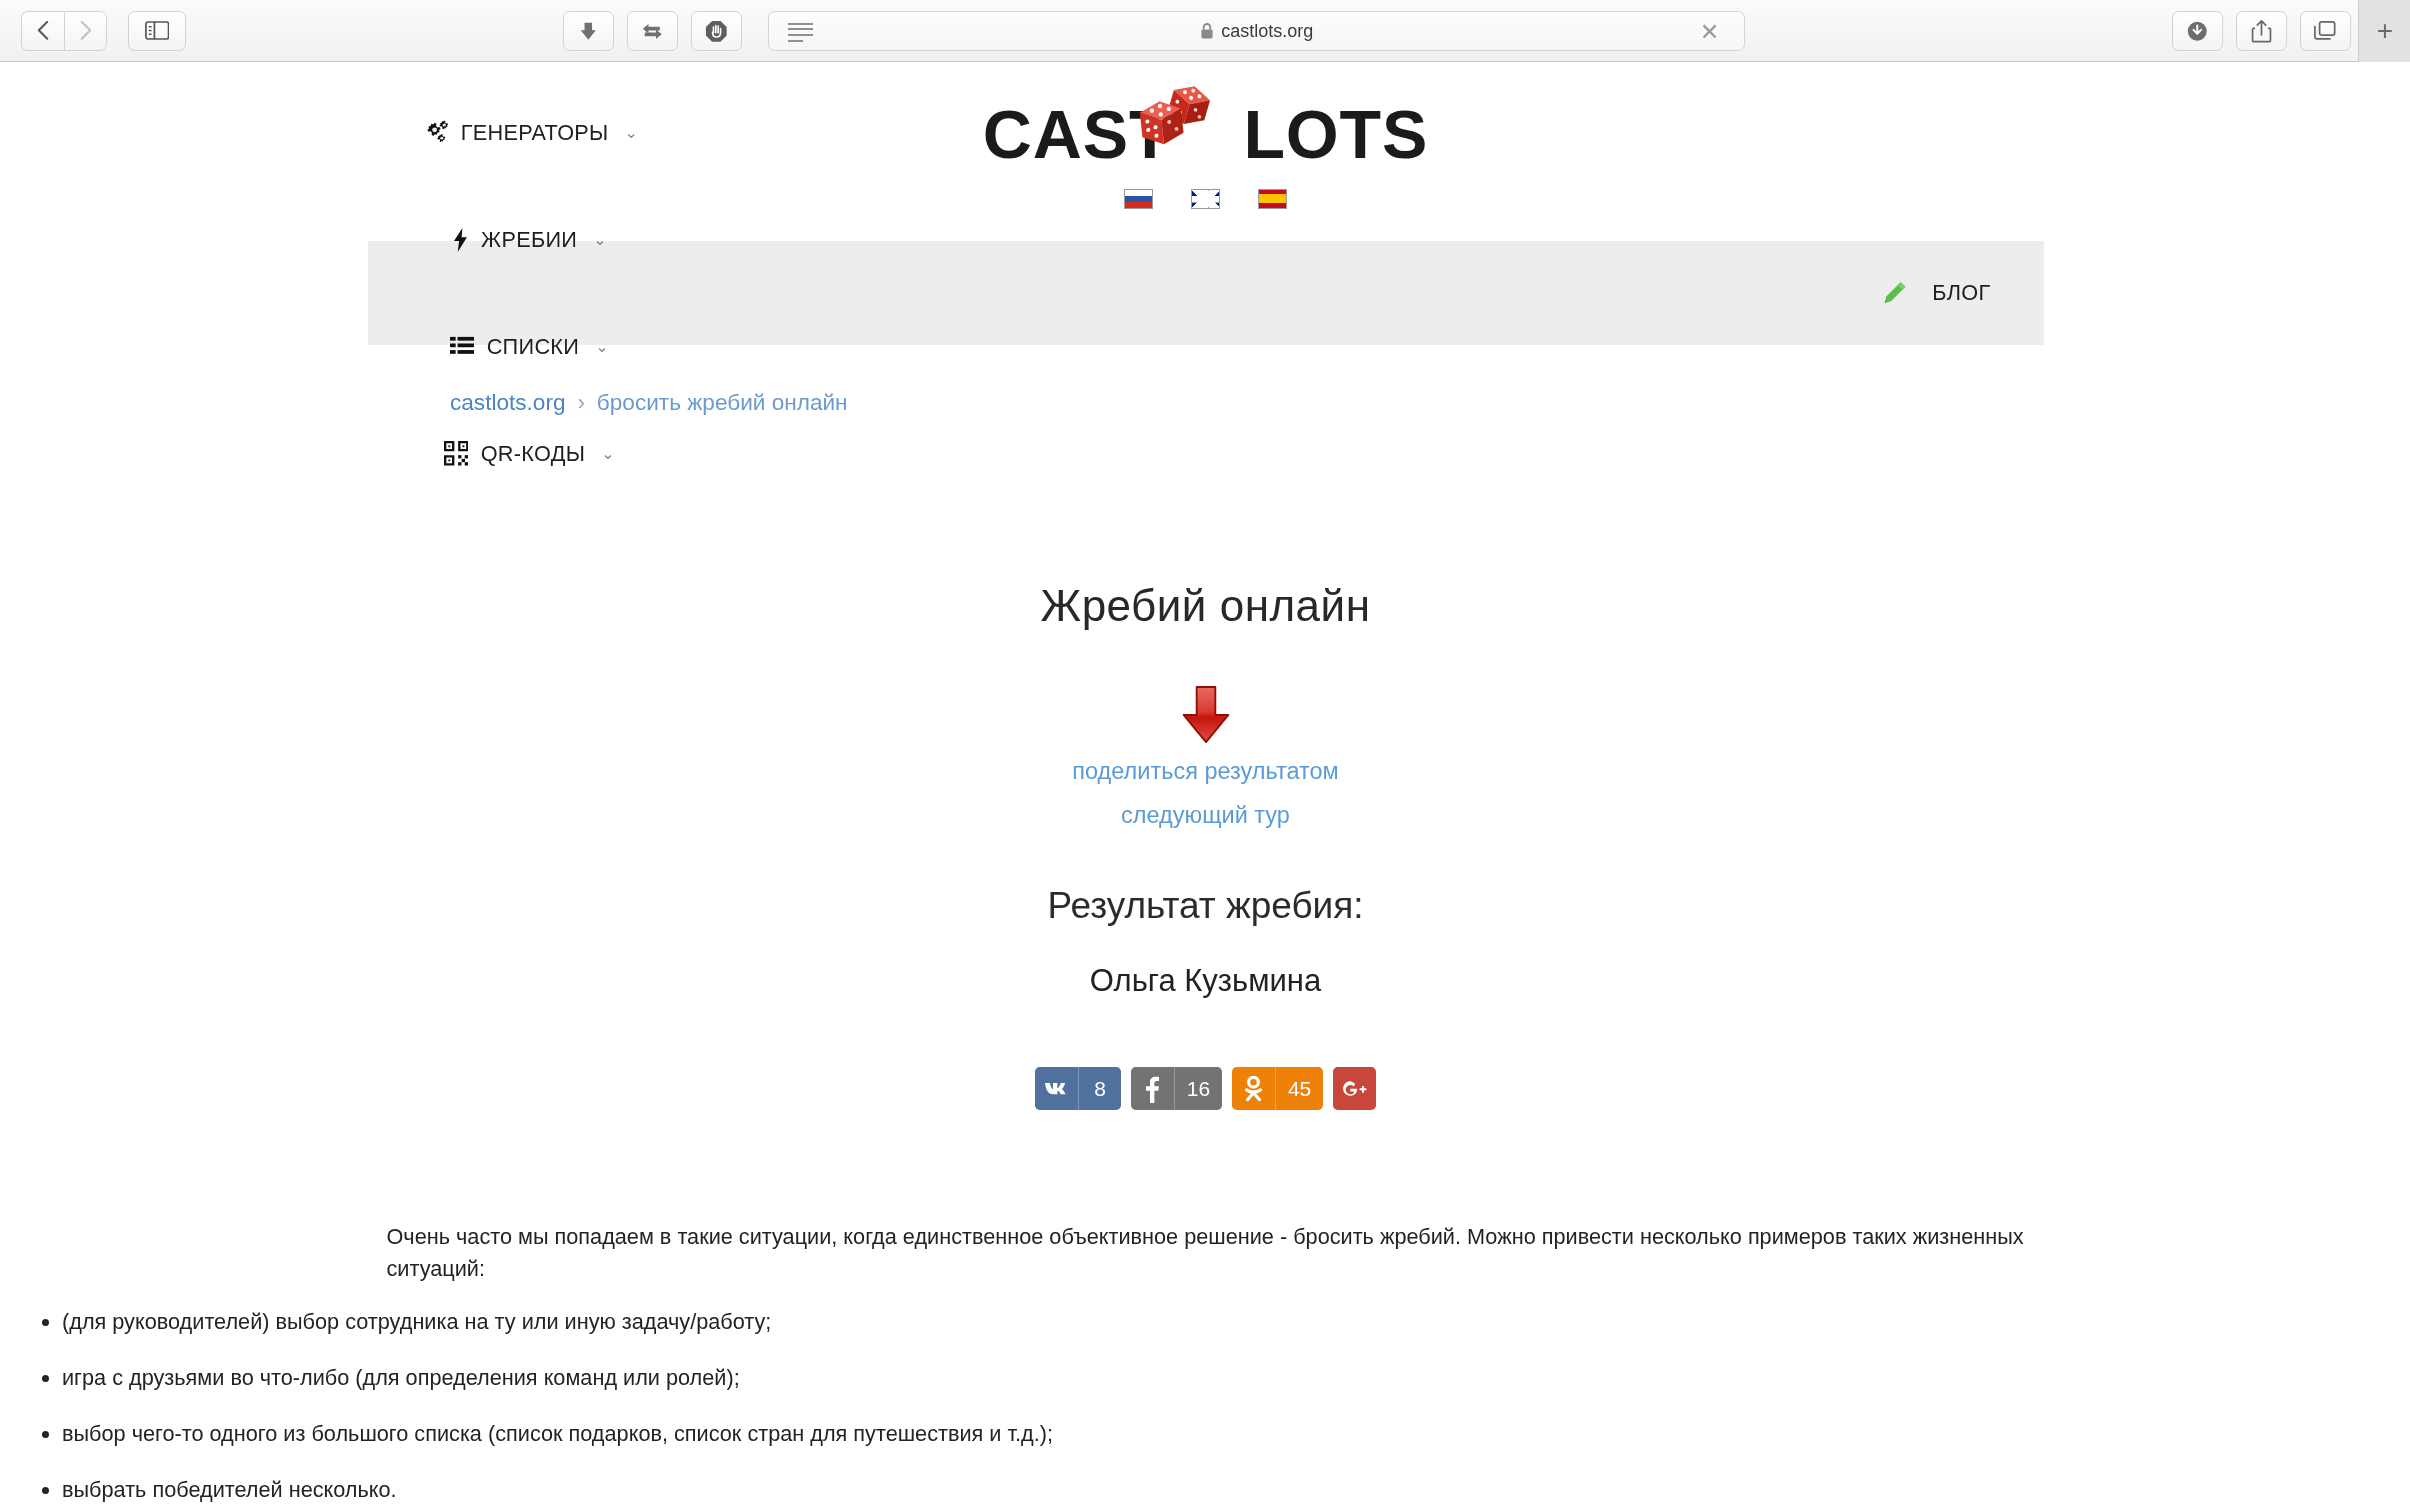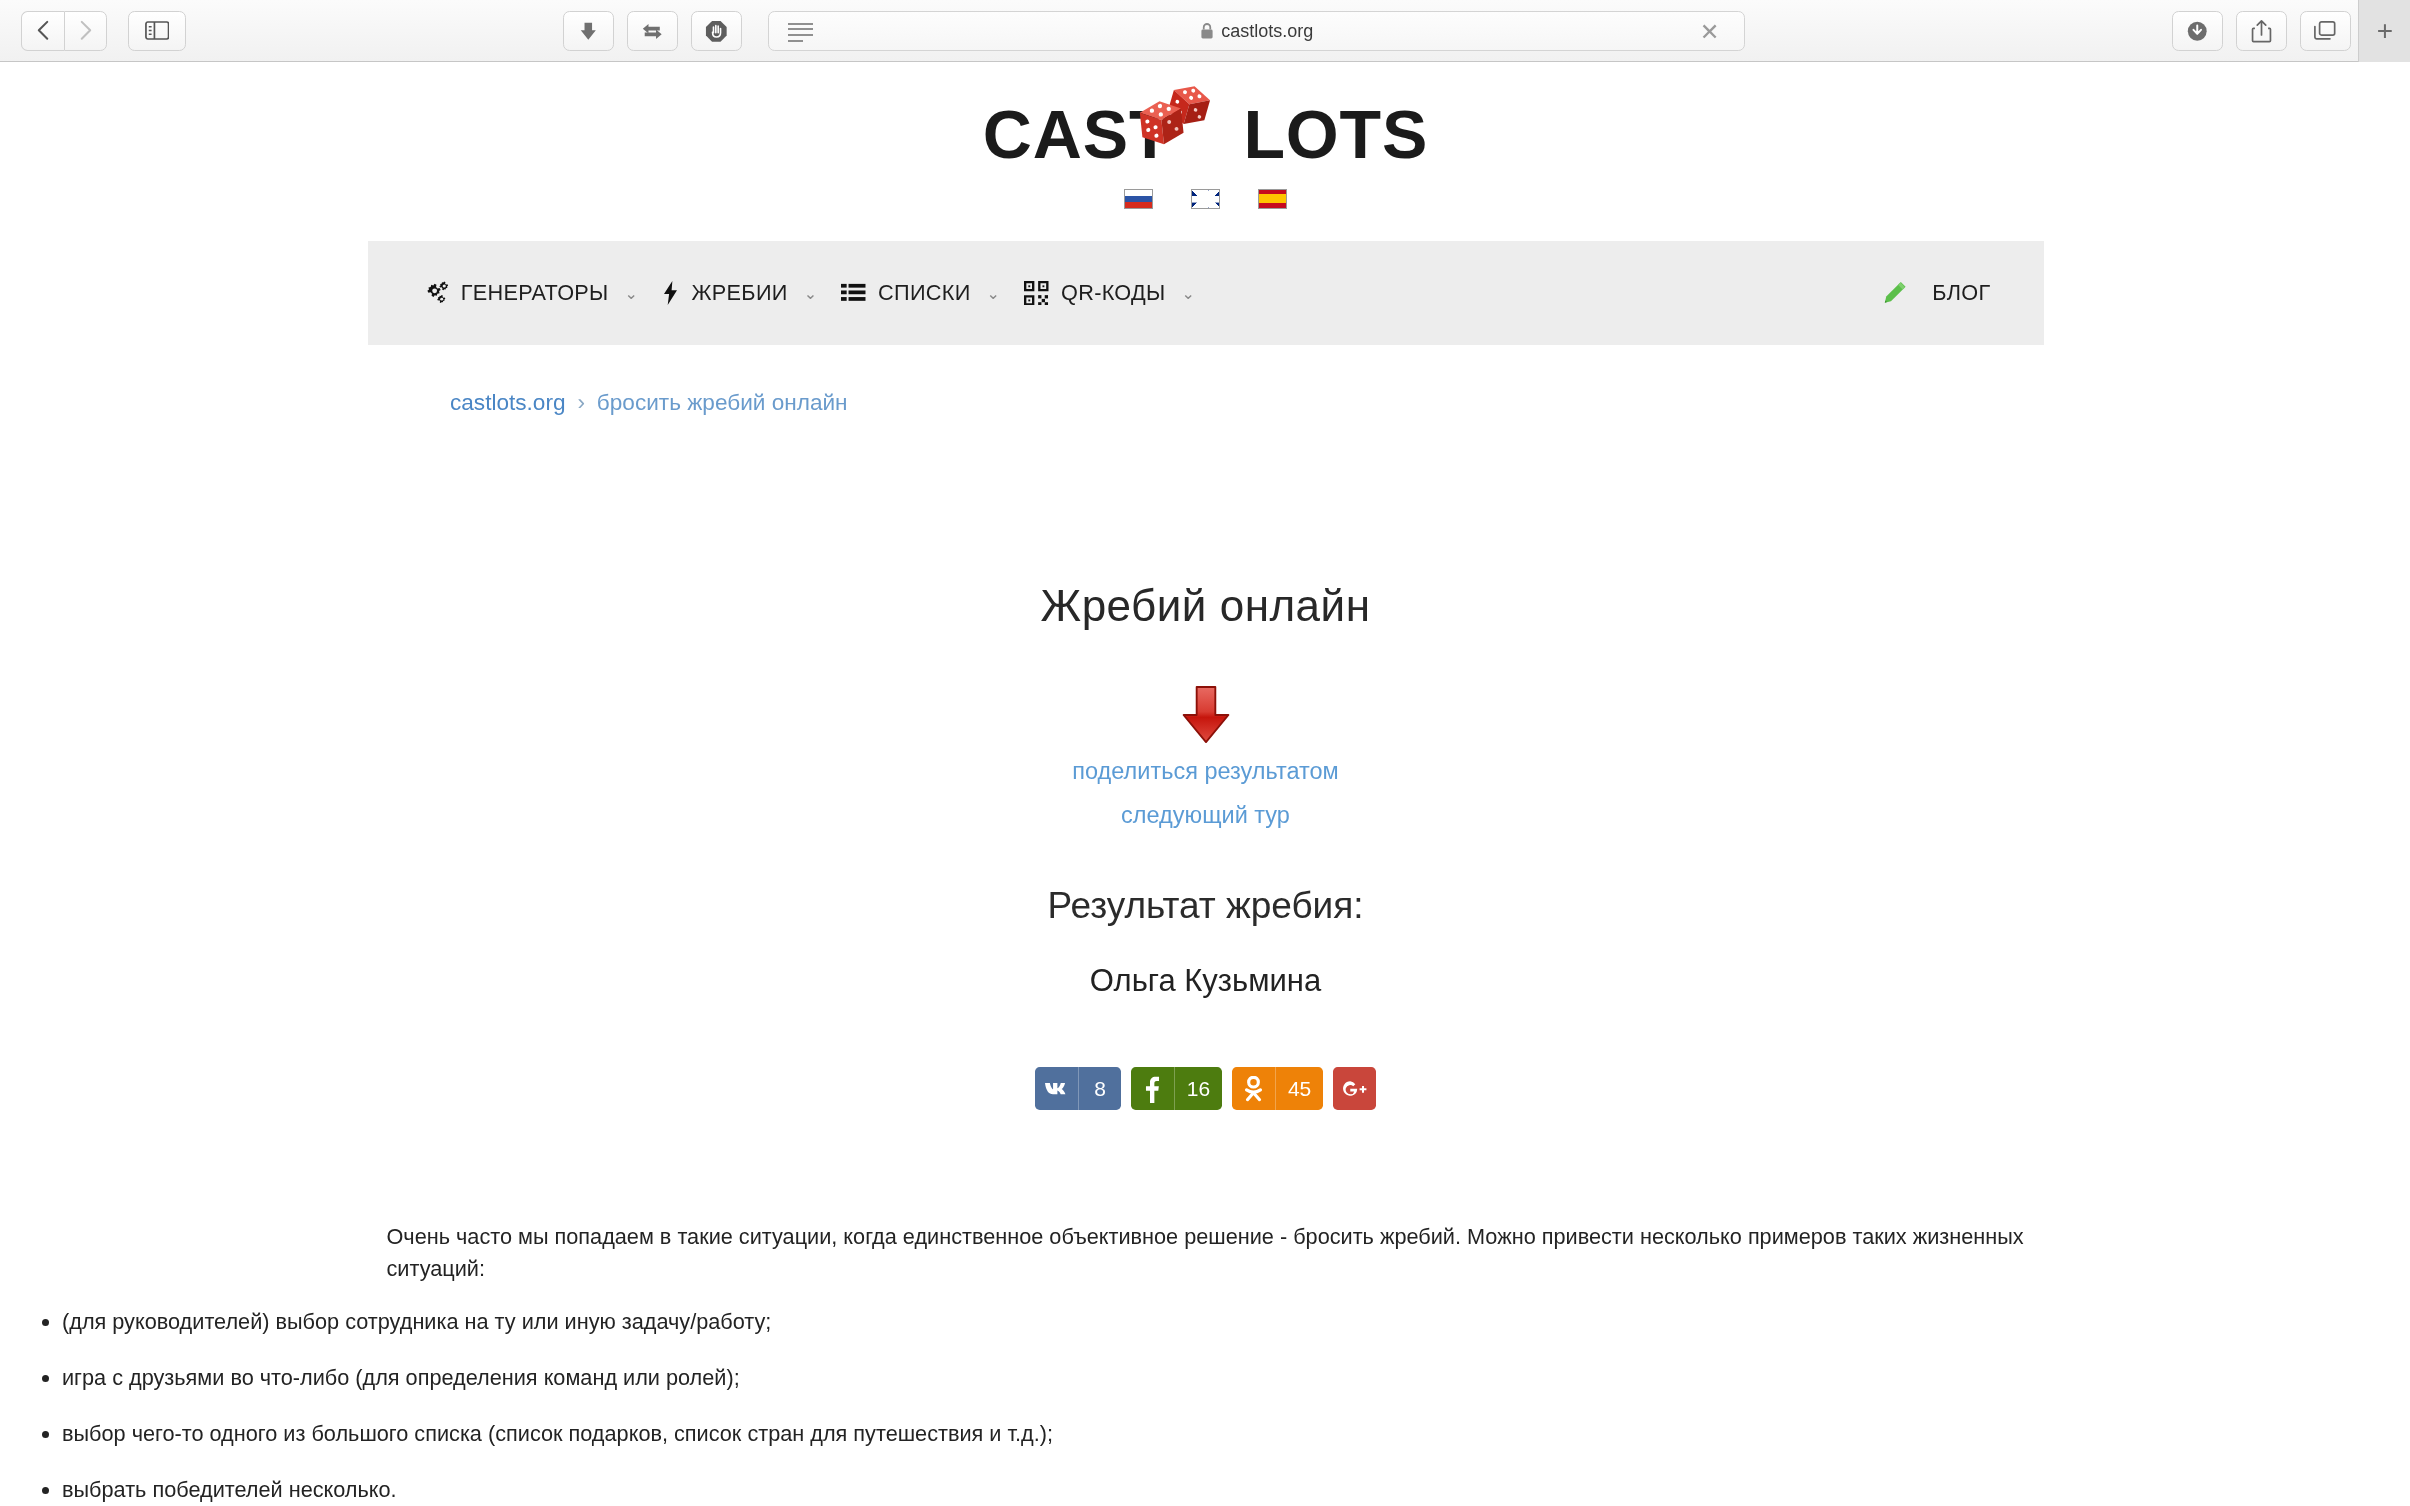--- a/index.html
+++ b/index.html
@@ -124,21 +124,21 @@
       linear-gradient(#cf142b 0 0) center/3.8px 100% no-repeat;
   }
 
   .navbar {
     margin: 32px auto 0 auto;
     width: 1676px; height: 104px;
     background: #ededed;
     display: flex; align-items: center;
     padding: 0 53px;
   }
-  .nav-items { display: flex; align-items: center; gap: 24px; }
+  .nav-items { display: flex; align-items: center; gap: 81px; flex-direction: column; }
   .nav-item {
     display: flex; align-items: center; gap: 12.2px;
     font-size: 21.7px; color: #1e1e1e; letter-spacing: 0.3px;
   }
   .nav-icon { display: flex; align-items: center; color: #111; }
   .caret { color: #8a8a8a; font-size: 16px; margin-left: 3.8px; }
   .nav-spacer { flex: 1; }
   .nav-item.blog { gap: 26px; }
 
   .breadcrumb {
@@ -467,21 +467,21 @@
   <div class="social-row">
     <div class="sbtn" style="background:#50709d">
       <span class="ic">
         <svg width="24.5" height="15" viewBox="0 0 26 16">
             <path d="M1 2 h5.2 c.6 3.2 2 6 3.4 7 V2 h4.6 v5.6 c1.4 -.3 2.9 -2.6 3.6 -5.6 H22.4 c-.6 3.1 -2.3 5.5 -3.6 6.5 1.2 .8 3.2 3 4 5.5 h-5.1 c-.7 -2 -2.2 -3.6 -3.5 -3.9 V14 H9.5 C5 14 2 10 1 2 z" fill="#fff"></path>
           </svg>
       </span>
       <span class="cnt">8</span>
     </div>
 
-    <div class="sbtn" style="background:#4d7c0f">
+    <div class="sbtn" style="background:#737373">
       <span class="ic">
         <svg width="15" height="28" viewBox="0 0 16 30">
             <path d="M10 30 V17 h4.2 l.6 -5 H10 V9 c0 -1.5 .4 -2.5 2.5 -2.5 H15 V2 C14.5 1.9 13 1.8 11.3 1.8 7.8 1.8 5.3 3.9 5.3 7.8 V12 H1 v5 h4.3 V30 z" fill="#fff"></path>
           </svg>
       </span>
       <span class="cnt">16</span>
     </div>
 
     <div class="sbtn" style="background:#ee8208">
       <span class="ic">

